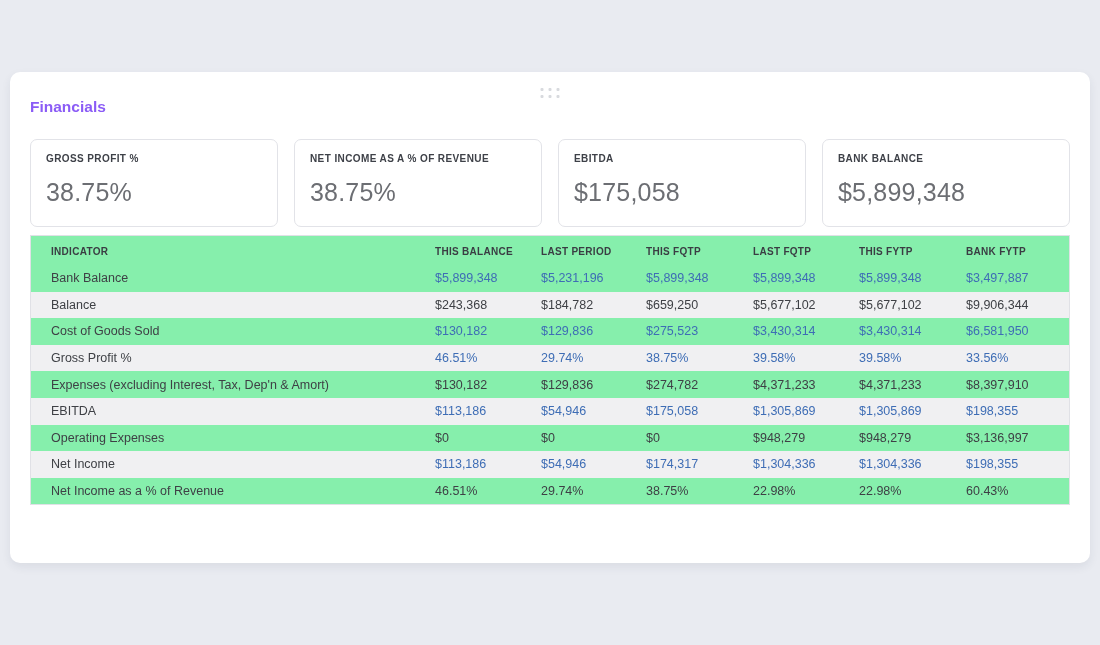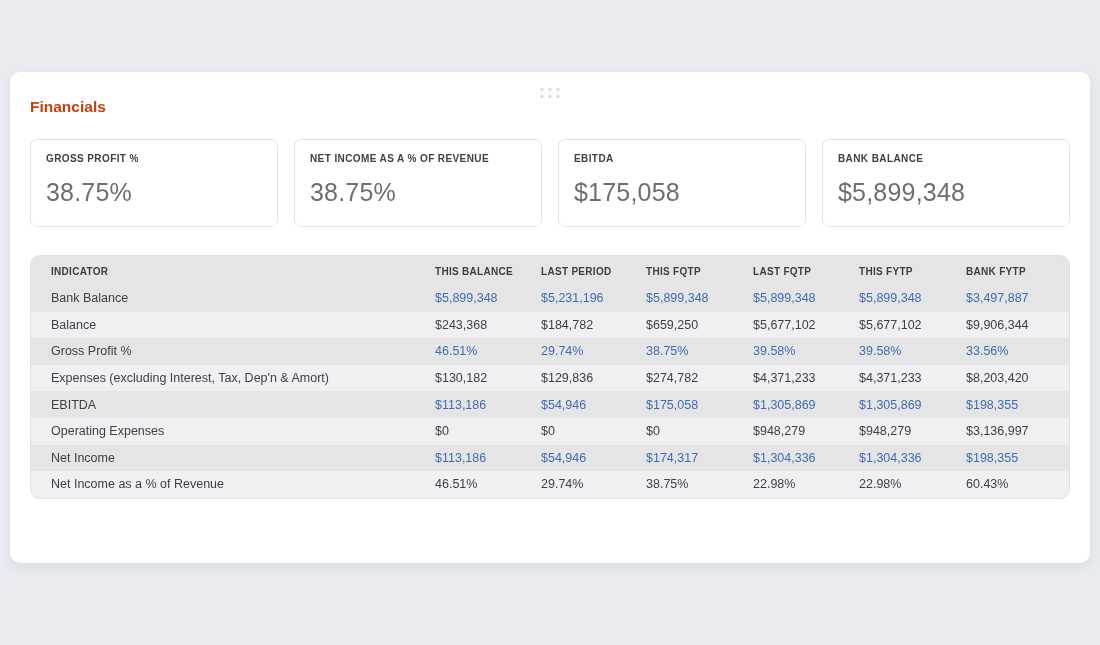--- a/index.html
+++ b/index.html
@@ -20,31 +20,31 @@
     background:#ffffff;border-radius:10px;box-sizing:border-box;
     padding:0 20px;box-shadow:0 4px 10px rgba(40,50,80,.08);
   }
   .drag-handle{
     position:absolute;top:12px;left:50%;transform:translateX(-50%);
     display:grid;grid-template-columns:repeat(3,3px);grid-auto-rows:3px;
     gap:4px 5px;cursor:grab;padding:4px;
   }
   .drag-handle i{background:#d8dade;border-radius:1px;display:block;}
   .page-title{
-    margin:0;padding-top:26px;font-size:15.5px;font-weight:700;color:#c2410c;
+    margin:0;padding-top:26px;font-size:15.5px;font-weight:700;color:#8b5cf6;
   }
   .kpi-row{display:flex;gap:16px;margin-top:23px;}
   .kpi-card{
     flex:1;height:88px;border:1px solid var(--card-border);border-radius:7px;
     box-sizing:border-box;padding:13px 15px;background:#fff;
   }
   .kpi-label{font-size:10px;font-weight:700;color:#3e4148;letter-spacing:.4px;}
   .kpi-value{font-size:25px;color:#6c6e73;margin-top:14px;font-weight:400;letter-spacing:.2px;}
   .table-wrap{
-    margin-top:28px;border:1px solid #e0e1e6;border-radius:10px;overflow:hidden;background:#e5e5e5;
+    margin-top:8px;border:1px solid #e0e1e6;border-radius:0;overflow:hidden;background:#86efac;
   }
   table{width:100%;border-collapse:collapse;table-layout:fixed;}
   th{
     font-size:10px;font-weight:700;color:#3a3d43;text-align:left;
     padding:10px 4px 8px 0;letter-spacing:.3px;white-space:nowrap;overflow:hidden;
   }
   th:first-child, td:first-child{padding-left:20px;}
   td{
     font-size:12.5px;color:var(--dark-value);padding:0 4px 0 0;height:26.6px;
     white-space:nowrap;overflow:hidden;
@@ -122,36 +122,45 @@
           <tr>
             <td>Balance</td>
             <td>$243,368</td>
             <td>$184,782</td>
             <td>$659,250</td>
             <td>$5,677,102</td>
             <td>$5,677,102</td>
             <td>$9,906,344</td>
           </tr>
           <tr>
+            <td>Cost of Goods Sold</td>
+            <td class="linkval">$130,182</td>
+            <td class="linkval">$129,836</td>
+            <td class="linkval">$275,523</td>
+            <td class="linkval">$3,430,314</td>
+            <td class="linkval">$3,430,314</td>
+            <td class="linkval">$6,581,950</td>
+          </tr>
+          <tr>
             <td>Gross Profit %</td>
             <td class="linkval">46.51%</td>
             <td class="linkval">29.74%</td>
             <td class="linkval">38.75%</td>
             <td class="linkval">39.58%</td>
             <td class="linkval">39.58%</td>
             <td class="linkval">33.56%</td>
           </tr>
           <tr>
             <td>Expenses (excluding Interest, Tax, Dep'n &amp; Amort)</td>
             <td>$130,182</td>
             <td>$129,836</td>
             <td>$274,782</td>
             <td>$4,371,233</td>
             <td>$4,371,233</td>
-            <td>$8,203,420</td>
+            <td>$8,397,910</td>
           </tr>
           <tr>
             <td>EBITDA</td>
             <td class="linkval">$113,186</td>
             <td class="linkval">$54,946</td>
             <td class="linkval">$175,058</td>
             <td class="linkval">$1,305,869</td>
             <td class="linkval">$1,305,869</td>
             <td class="linkval">$198,355</td>
           </tr>

